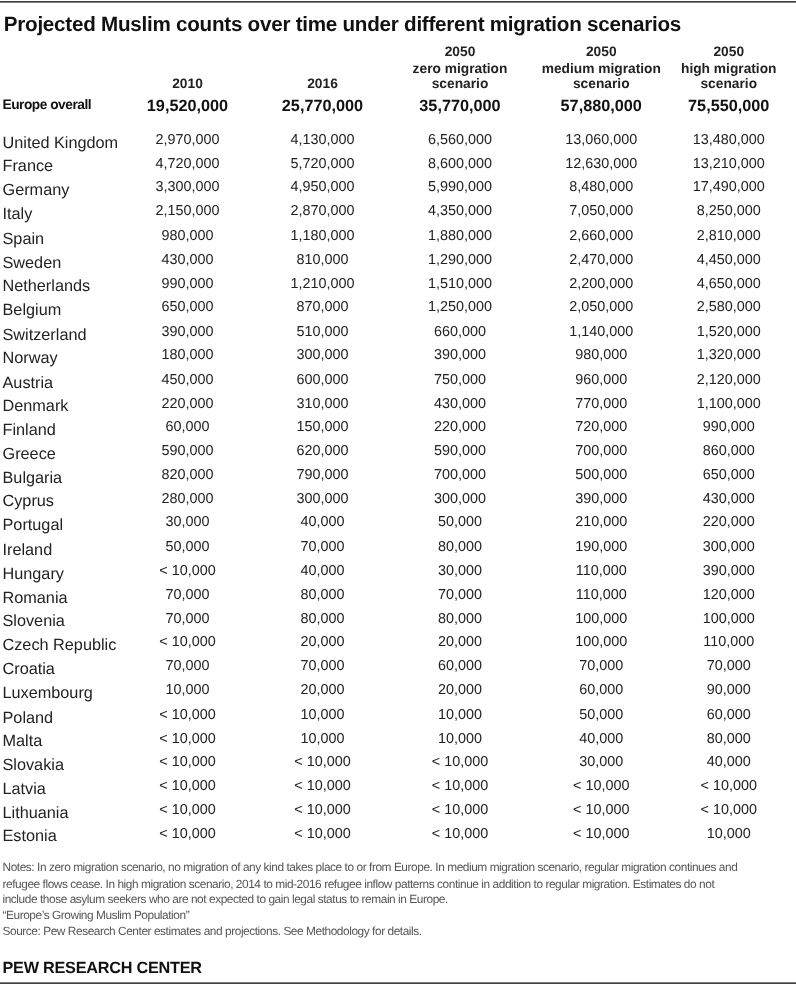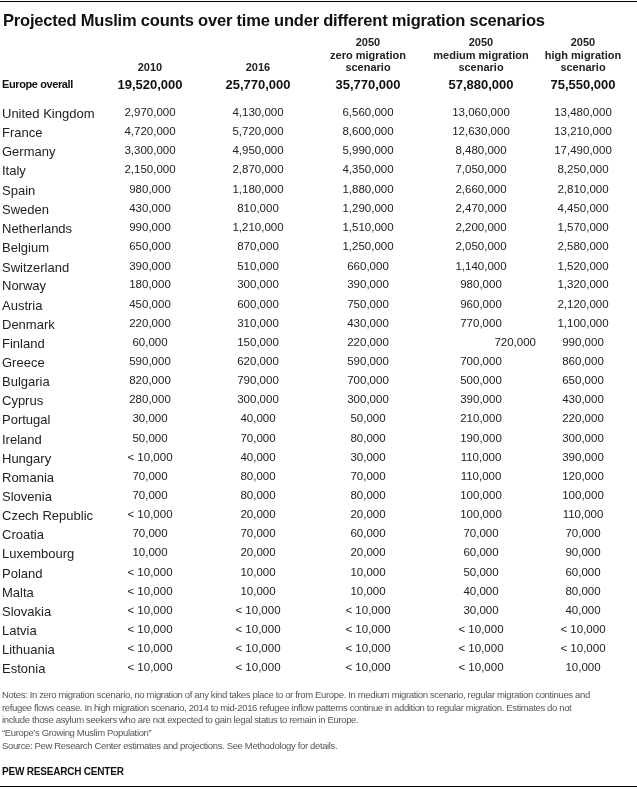--- a/index.html
+++ b/index.html
@@ -15,21 +15,21 @@
     .overall-label { position: absolute; left: 2px; top: 78px; font-size: 11px; font-weight: bold;
                      letter-spacing: -0.4px; color: #111; }
     .overall-val { position: absolute; top: 77px; font-size: 13px; font-weight: bold; text-align: center;
                    width: 120px; color: #111; }
     .row { position: absolute; left: 0; width: 637px; height: 19px; }
     .cell-label { position: absolute; left: 2px; top: 0; font-size: 13px; color: #222; white-space: nowrap; }
     .cell { position: absolute; top: 0; width: 110px; text-align: center; font-size: 11.5px; color: #222; white-space: nowrap; }
     .notes { position: absolute; left: 2px; top: 689px; width: 632px; font-size: 9.5px; color: #555;
              line-height: 12.7px; letter-spacing: -0.35px; }
     .notes div { white-space: nowrap; }
-    .footer { position: absolute; left: 2px; top: 766px; font-size: 10px; font-weight: bold; color: #111; letter-spacing: -0.2px; }
+    .footer { position: absolute; left: 2px; top: 766px; font-size: 13px; font-weight: bold; color: #111; letter-spacing: -0.2px; }
   </style>
 </head>
 <body>
 
 <div class="top-rule"></div>
 
 <div class="title">Projected Muslim counts over time under different migration scenarios</div>
 
 <div id="headers">
     <div class="hdr" style="left: 110px; width: 80px; top: 61px;">
@@ -112,21 +112,21 @@
       <div class="cell" style="left: 313px;">1,290,000</div>
       <div class="cell" style="left: 426px;">2,470,000</div>
       <div class="cell" style="left: 528px;">4,450,000</div>
     </div>
     <div class="row" style="top: 220.9px;">
       <div class="cell-label">Netherlands</div>
       <div class="cell" style="left: 95px;">990,000</div>
       <div class="cell" style="left: 203px;">1,210,000</div>
       <div class="cell" style="left: 313px;">1,510,000</div>
       <div class="cell" style="left: 426px;">2,200,000</div>
-      <div class="cell" style="left: 528px;">1,570,000</div>
+      <div class="cell" style="left: 528px;">4,650,000</div>
     </div>
     <div class="row" style="top: 240.05px;">
       <div class="cell-label">Belgium</div>
       <div class="cell" style="left: 95px;">650,000</div>
       <div class="cell" style="left: 203px;">870,000</div>
       <div class="cell" style="left: 313px;">1,250,000</div>
       <div class="cell" style="left: 426px;">2,050,000</div>
       <div class="cell" style="left: 528px;">2,580,000</div>
     </div>
     <div class="row" style="top: 260px;">
@@ -159,21 +159,21 @@
       <div class="cell" style="left: 203px;">310,000</div>
       <div class="cell" style="left: 313px;">430,000</div>
       <div class="cell" style="left: 426px;">770,000</div>
       <div class="cell" style="left: 528px;">1,100,000</div>
     </div>
     <div class="row" style="top: 335.8px;">
       <div class="cell-label">Finland</div>
       <div class="cell" style="left: 95px;">60,000</div>
       <div class="cell" style="left: 203px;">150,000</div>
       <div class="cell" style="left: 313px;">220,000</div>
-      <div class="cell" style="left: 426px; text-align: right;">720,000</div>
+      <div class="cell" style="left: 426px;">720,000</div>
       <div class="cell" style="left: 528px;">990,000</div>
     </div>
     <div class="row" style="top: 354.95px;">
       <div class="cell-label">Greece</div>
       <div class="cell" style="left: 95px;">590,000</div>
       <div class="cell" style="left: 203px;">620,000</div>
       <div class="cell" style="left: 313px;">590,000</div>
       <div class="cell" style="left: 426px;">700,000</div>
       <div class="cell" style="left: 528px;">860,000</div>
     </div>

